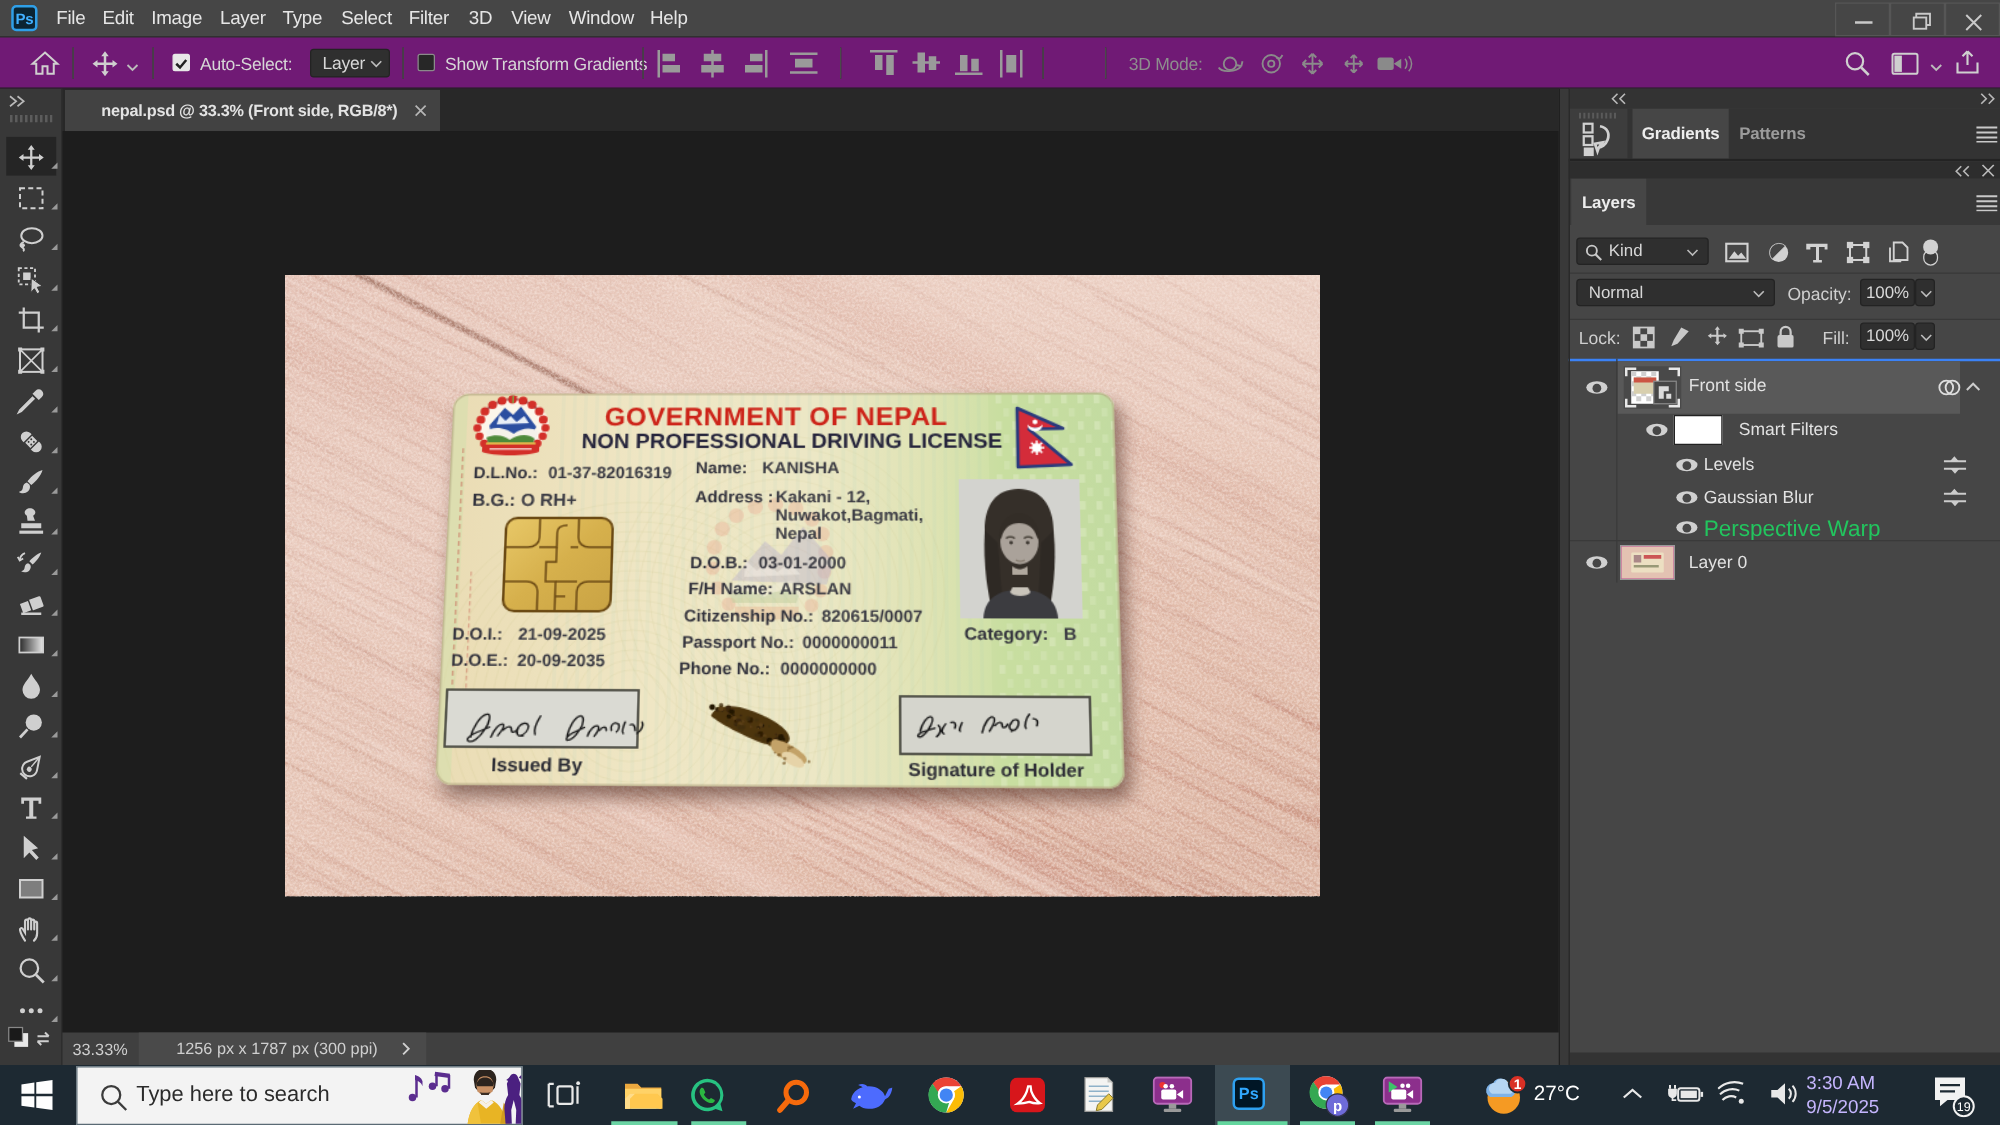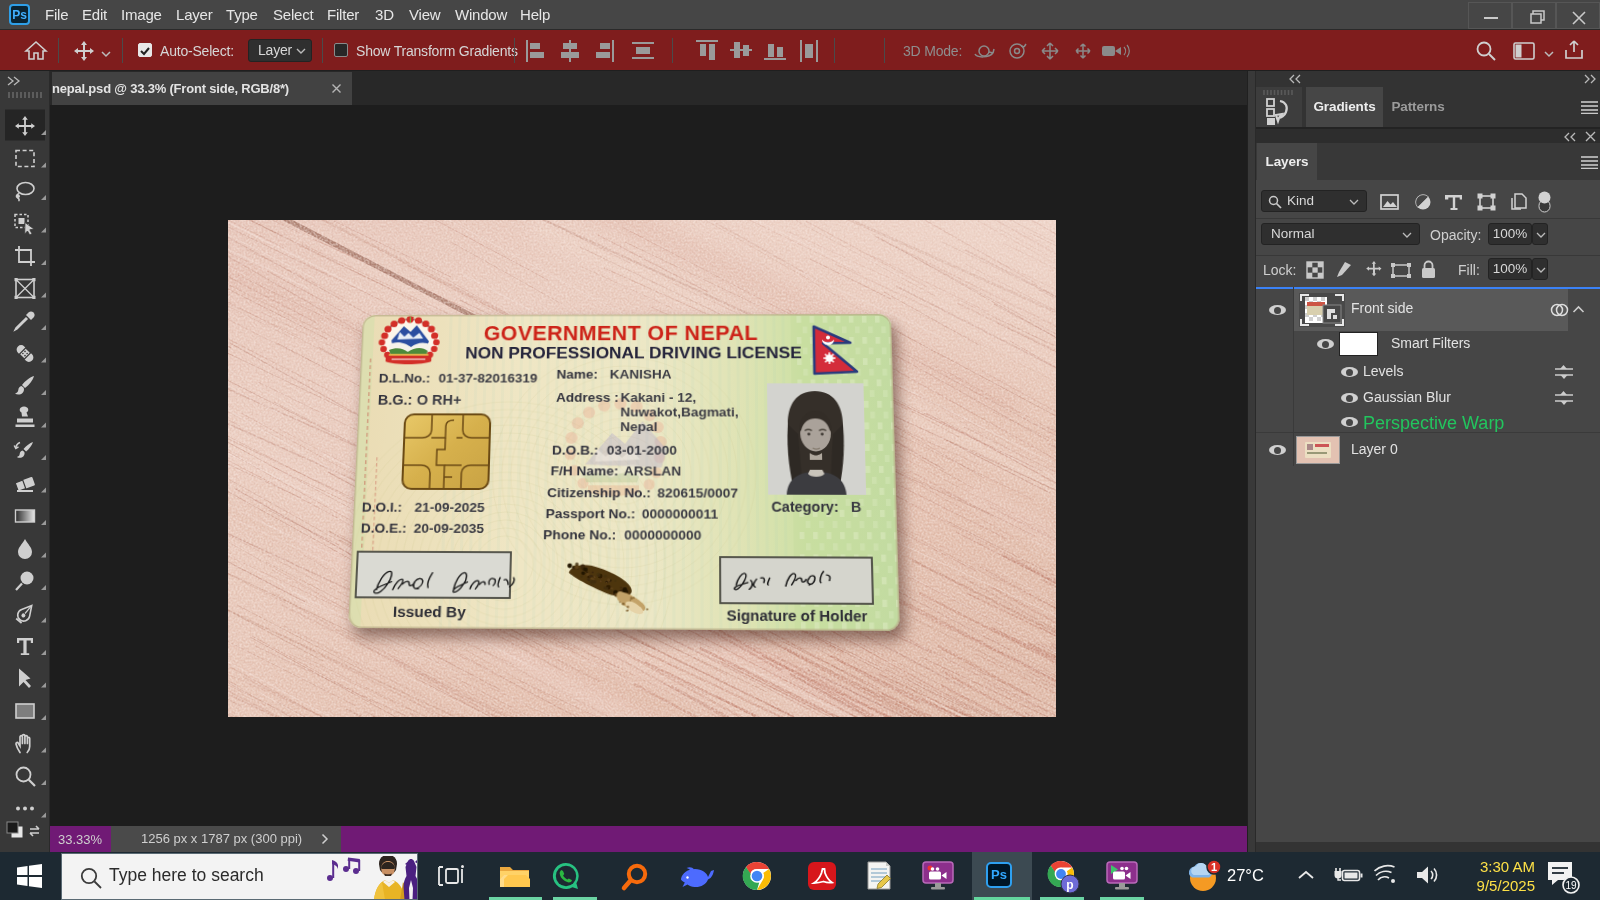--- a/index.html
+++ b/index.html
@@ -4,37 +4,37 @@
 *{margin:0;padding:0;box-sizing:border-box}
 html,body{width:1600px;height:900px;overflow:hidden;background:#1d1d1d;font-family:"Liberation Sans",sans-serif}
 .abs{position:absolute}
 #stage{position:relative;width:1600px;height:900px}
 
 #menubar{left:0;top:0;width:1600px;height:30px;background:#464646;color:#e6e6e6;font-size:15px;letter-spacing:-0.2px;border-bottom:1px solid #2a2a2a}
 #menubar .mi{position:absolute;top:6px}
 #pslogo{position:absolute;left:9px;top:4px;width:21px;height:21px;border:2px solid #2f9fe8;border-radius:4px;background:#0b2433;color:#41b0ff;font-size:12px;font-weight:bold;text-align:center;line-height:18px}
 .winbtn{position:absolute;top:2px;width:44px;height:27px;color:#c9c9c9;border:1px solid #565656}
 
-#optbar{left:0;top:30px;width:1600px;height:41px;background:#7f1d1d;border-bottom:1px solid #1f1f1f;color:#d6d6d6;font-size:14px;letter-spacing:-0.2px}
+#optbar{left:0;top:30px;width:1600px;height:41px;background:#701a75;border-bottom:1px solid #1f1f1f;color:#d6d6d6;font-size:14px;letter-spacing:-0.2px}
 .vsep{position:absolute;top:8px;width:1px;height:25px;background:#2c2c2c;border-right:1px solid #4a4a4a}
 .obtext{position:absolute;top:13px}
 .cbox{position:absolute;top:44px;width:14px;height:14px;border:1px solid #8a8a8a;border-radius:2px;background:#272727}
 
 #tabbar{left:50px;top:71px;width:1205px;height:34px;background:#282828}
-#doctab{position:absolute;left:2px;top:1px;width:300px;height:33px;background:#424242;color:#e3e3e3;font-size:13px;font-weight:bold;letter-spacing:-0.2px;line-height:33px;padding-left:0}
+#doctab{position:absolute;left:2px;top:1px;width:300px;height:33px;background:#424242;color:#e3e3e3;font-size:13px;font-weight:bold;letter-spacing:-0.2px;line-height:33px;padding-left:29px}
 
 #toolbar{left:0;top:71px;width:50px;height:781px;background:#383838;border-right:1px solid #2a2a2a}
 
 #canvas{left:50px;top:105px;width:1202px;height:721px;background:#1d1d1d;overflow:hidden}
 #wood{position:absolute;left:178px;top:115px;width:828px;height:497px;overflow:hidden}
 #card{position:absolute;left:0;top:0;width:530px;height:318px;transform-origin:0 0;
  transform:matrix3d(0.98095400,-0.00405211,0,-0.00002304,-0.06350159,0.92874869,0,-0.00013610,0,0,1,0,135,95,0,1);
  filter:drop-shadow(5px 9px 7px rgba(70,35,25,.55));}
 
-#statusbar{left:50px;top:826px;width:1202px;height:26px;background:#701a75;color:#cfcfcf;font-size:13px}
+#statusbar{left:50px;top:826px;width:1202px;height:26px;background:#404040;color:#cfcfcf;font-size:13px}
 #dimsbox{position:absolute;left:61px;top:0;width:230px;height:26px;background:#4a4a4a;line-height:26px}
 
 #rpanel{left:1255px;top:71px;width:406px;height:781px;background:#464646}
 .ptab{position:absolute;height:40px;font-size:13.5px;line-height:40px;text-align:center;letter-spacing:-0.1px}
 .well{position:absolute;background:#2f2f2f;border:1px solid #232323;border-radius:3px;color:#d8d8d8;font-size:13.5px}
 .eye{position:absolute;width:17px;height:10px;border-radius:50%;background:#d0d0d0}
 .eye:before{content:"";position:absolute;left:5px;top:2px;width:7px;height:7px;border-radius:50%;background:#464646}
 
 #taskbar{left:0;top:852px;width:1600px;height:48px;background:#1d2932;color:#fff}
 #searchbox{position:absolute;left:61px;top:1px;width:357px;height:47px;background:#f3f3f3;border:1px solid #5a6a74;color:#1f1f1f;overflow:hidden}
@@ -1945,21 +1945,21 @@
         </g>
 <circle cx="19" cy="17" r="2" fill="#e8e8e8"></circle>
       </svg>
       <svg class="abs" style="left:1415px;top:12px" width="26" height="22" viewBox="0 0 26 22">
 <path d="M2 8 h5 l6-5.5 v17 L7 14 H2 Z" fill="#e8e8e8"></path>
 <g fill="none" stroke="#e8e8e8" stroke-width="1.6">
           <path d="M16 7 a5.5 5.5 0 0 1 0 8"></path>
           <path d="M19 4.5 a9.5 9.5 0 0 1 0 13"></path>
         </g>
       </svg>
-      <div class="abs" style="left:1445px;top:5px;width:90px;text-align:right;color:#fde047;font-size:15px;line-height:19px">3:30 AM<br>9/5/2025</div>
+      <div class="abs" style="left:1445px;top:5px;width:90px;text-align:left;color:#c4b5fd;font-size:15px;line-height:19px">3:30 AM<br>9/5/2025</div>
       <svg class="abs" style="left:1546px;top:8px" width="34" height="34" viewBox="0 0 34 34">
 <path d="M2 2 h24 v18 h-14 l-6 5 v-5 H2 Z" fill="#f2f2f2"></path>
 <g stroke="#1d2932" stroke-width="1.8">
           <line x1="6" y1="8" x2="22" y2="8"></line>
           <line x1="6" y1="13" x2="18" y2="13"></line>
         </g>
 <circle cx="25" cy="25" r="8" fill="#1d2932" stroke="#f2f2f2" stroke-width="1.6"></circle>
 <text x="25" y="28.5" font-size="10" fill="#fff" text-anchor="middle" font-family="Liberation Sans">19</text>
       </svg>
     </div>

